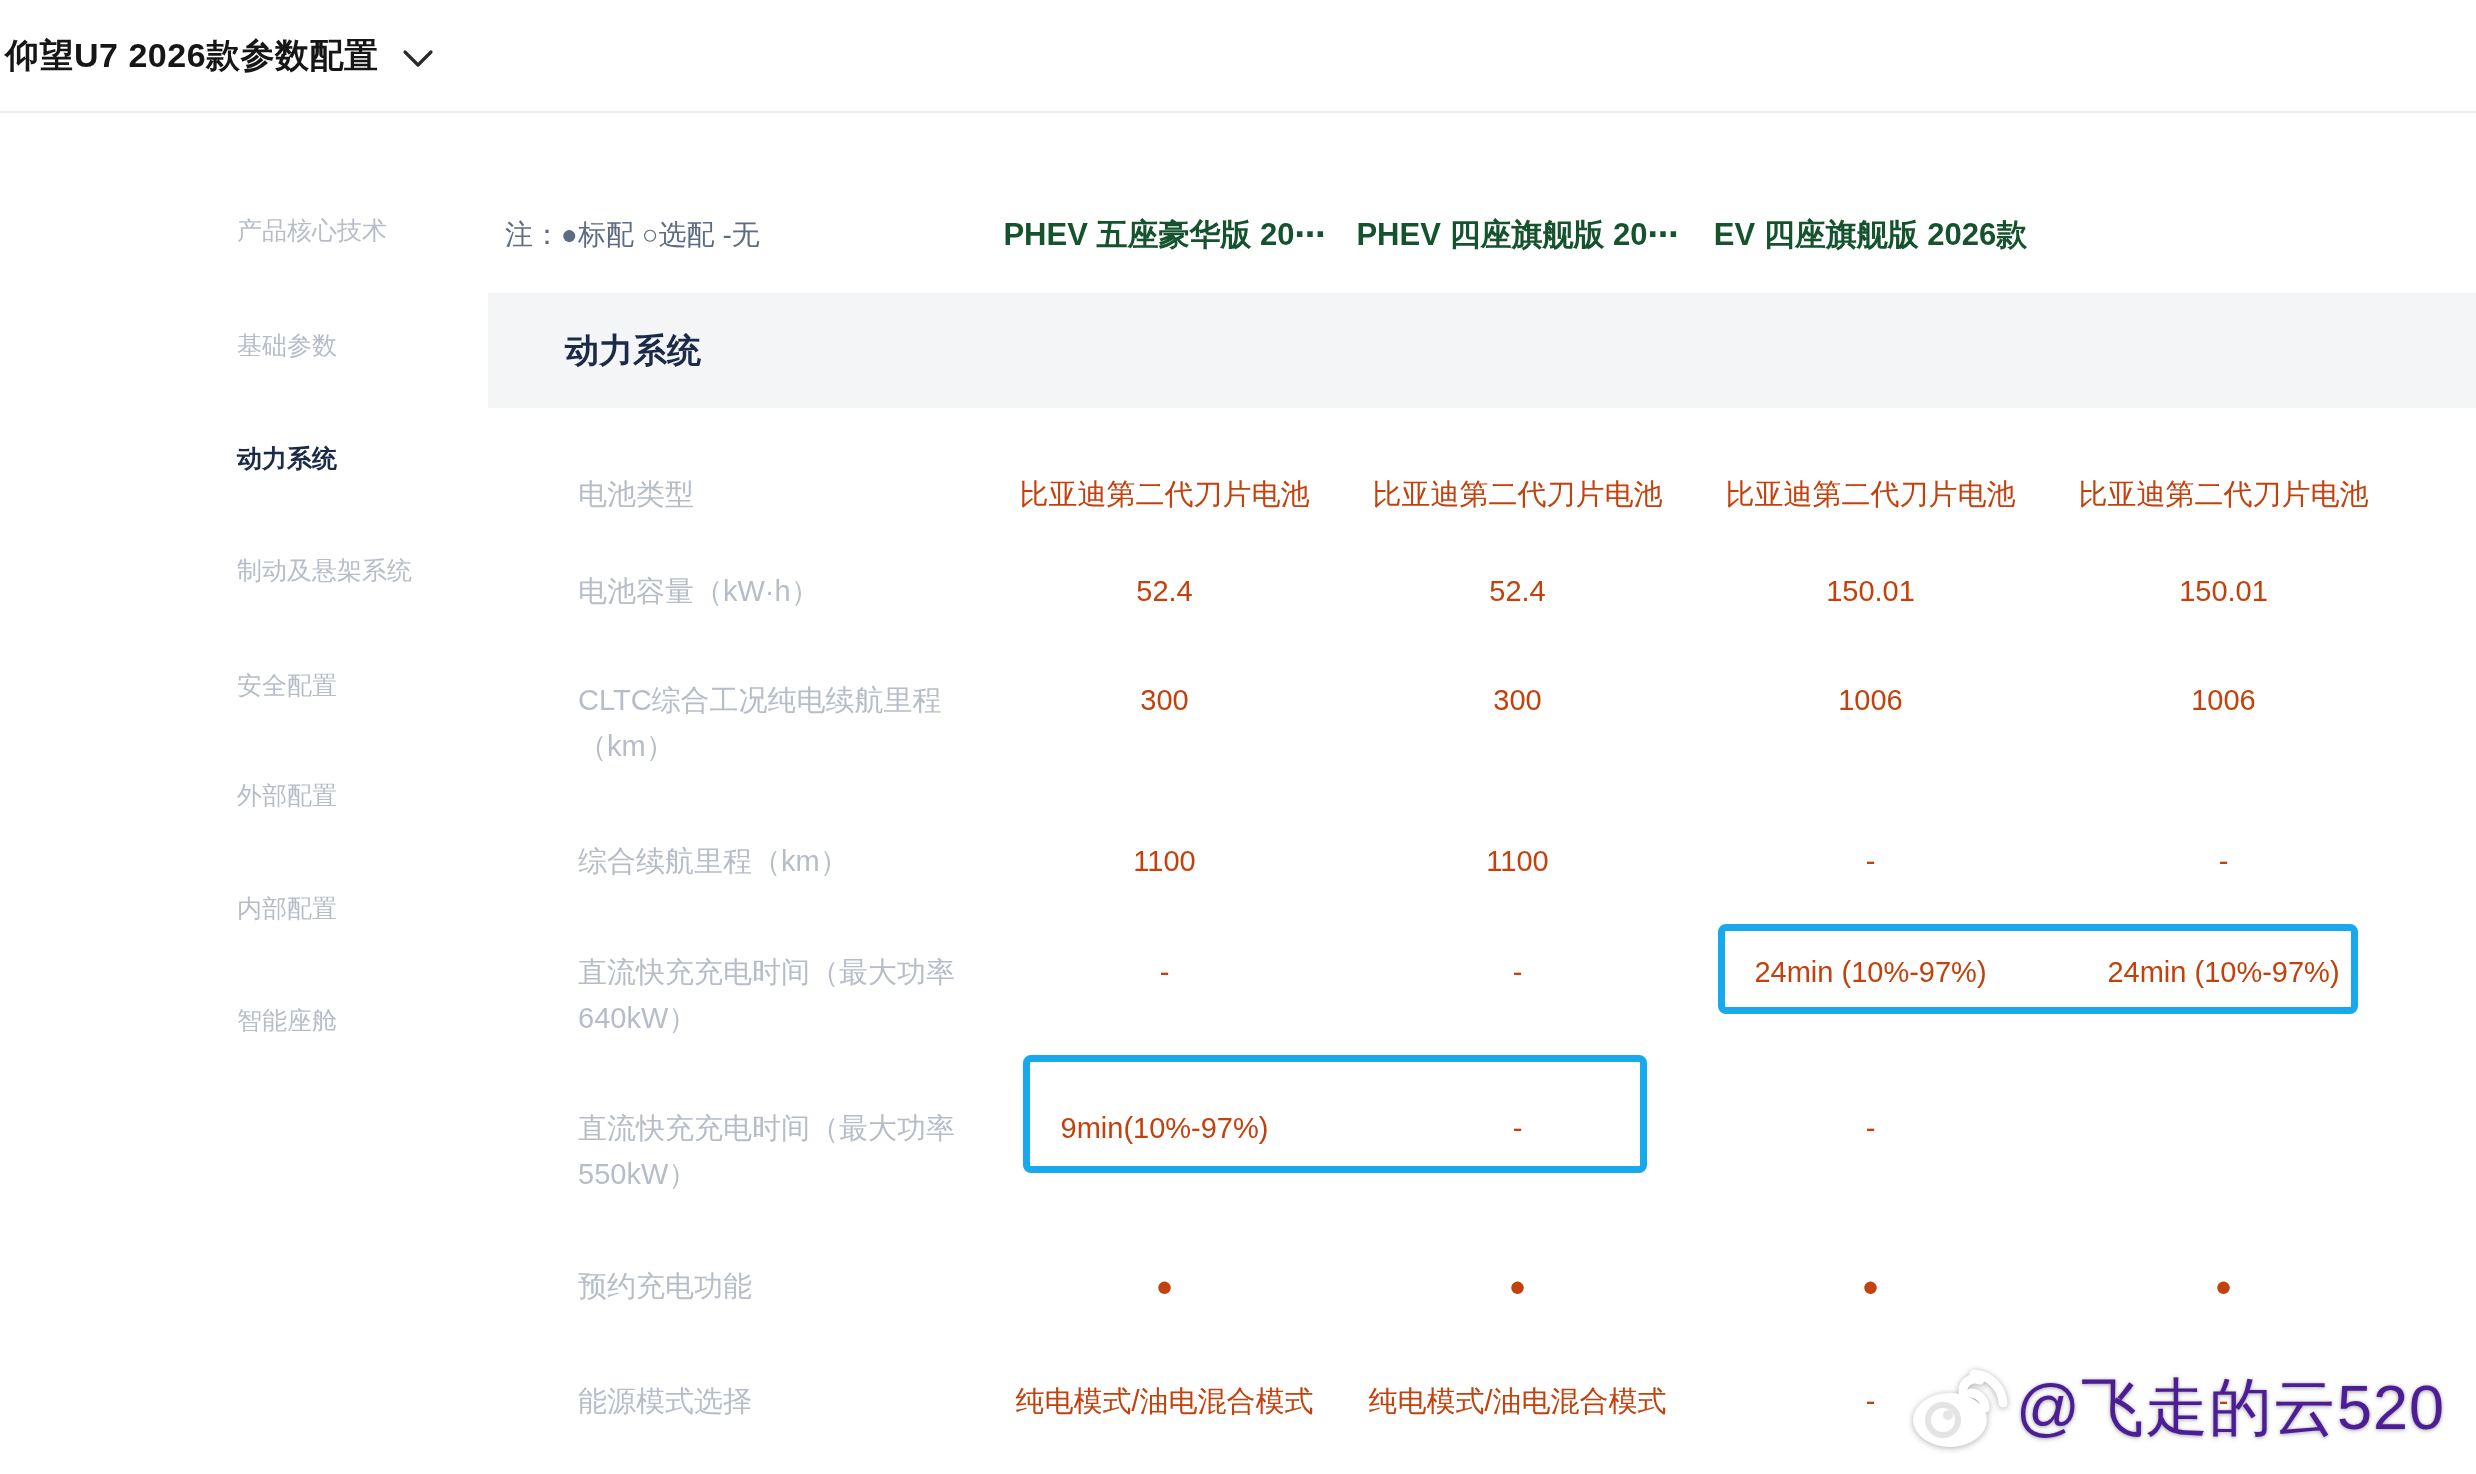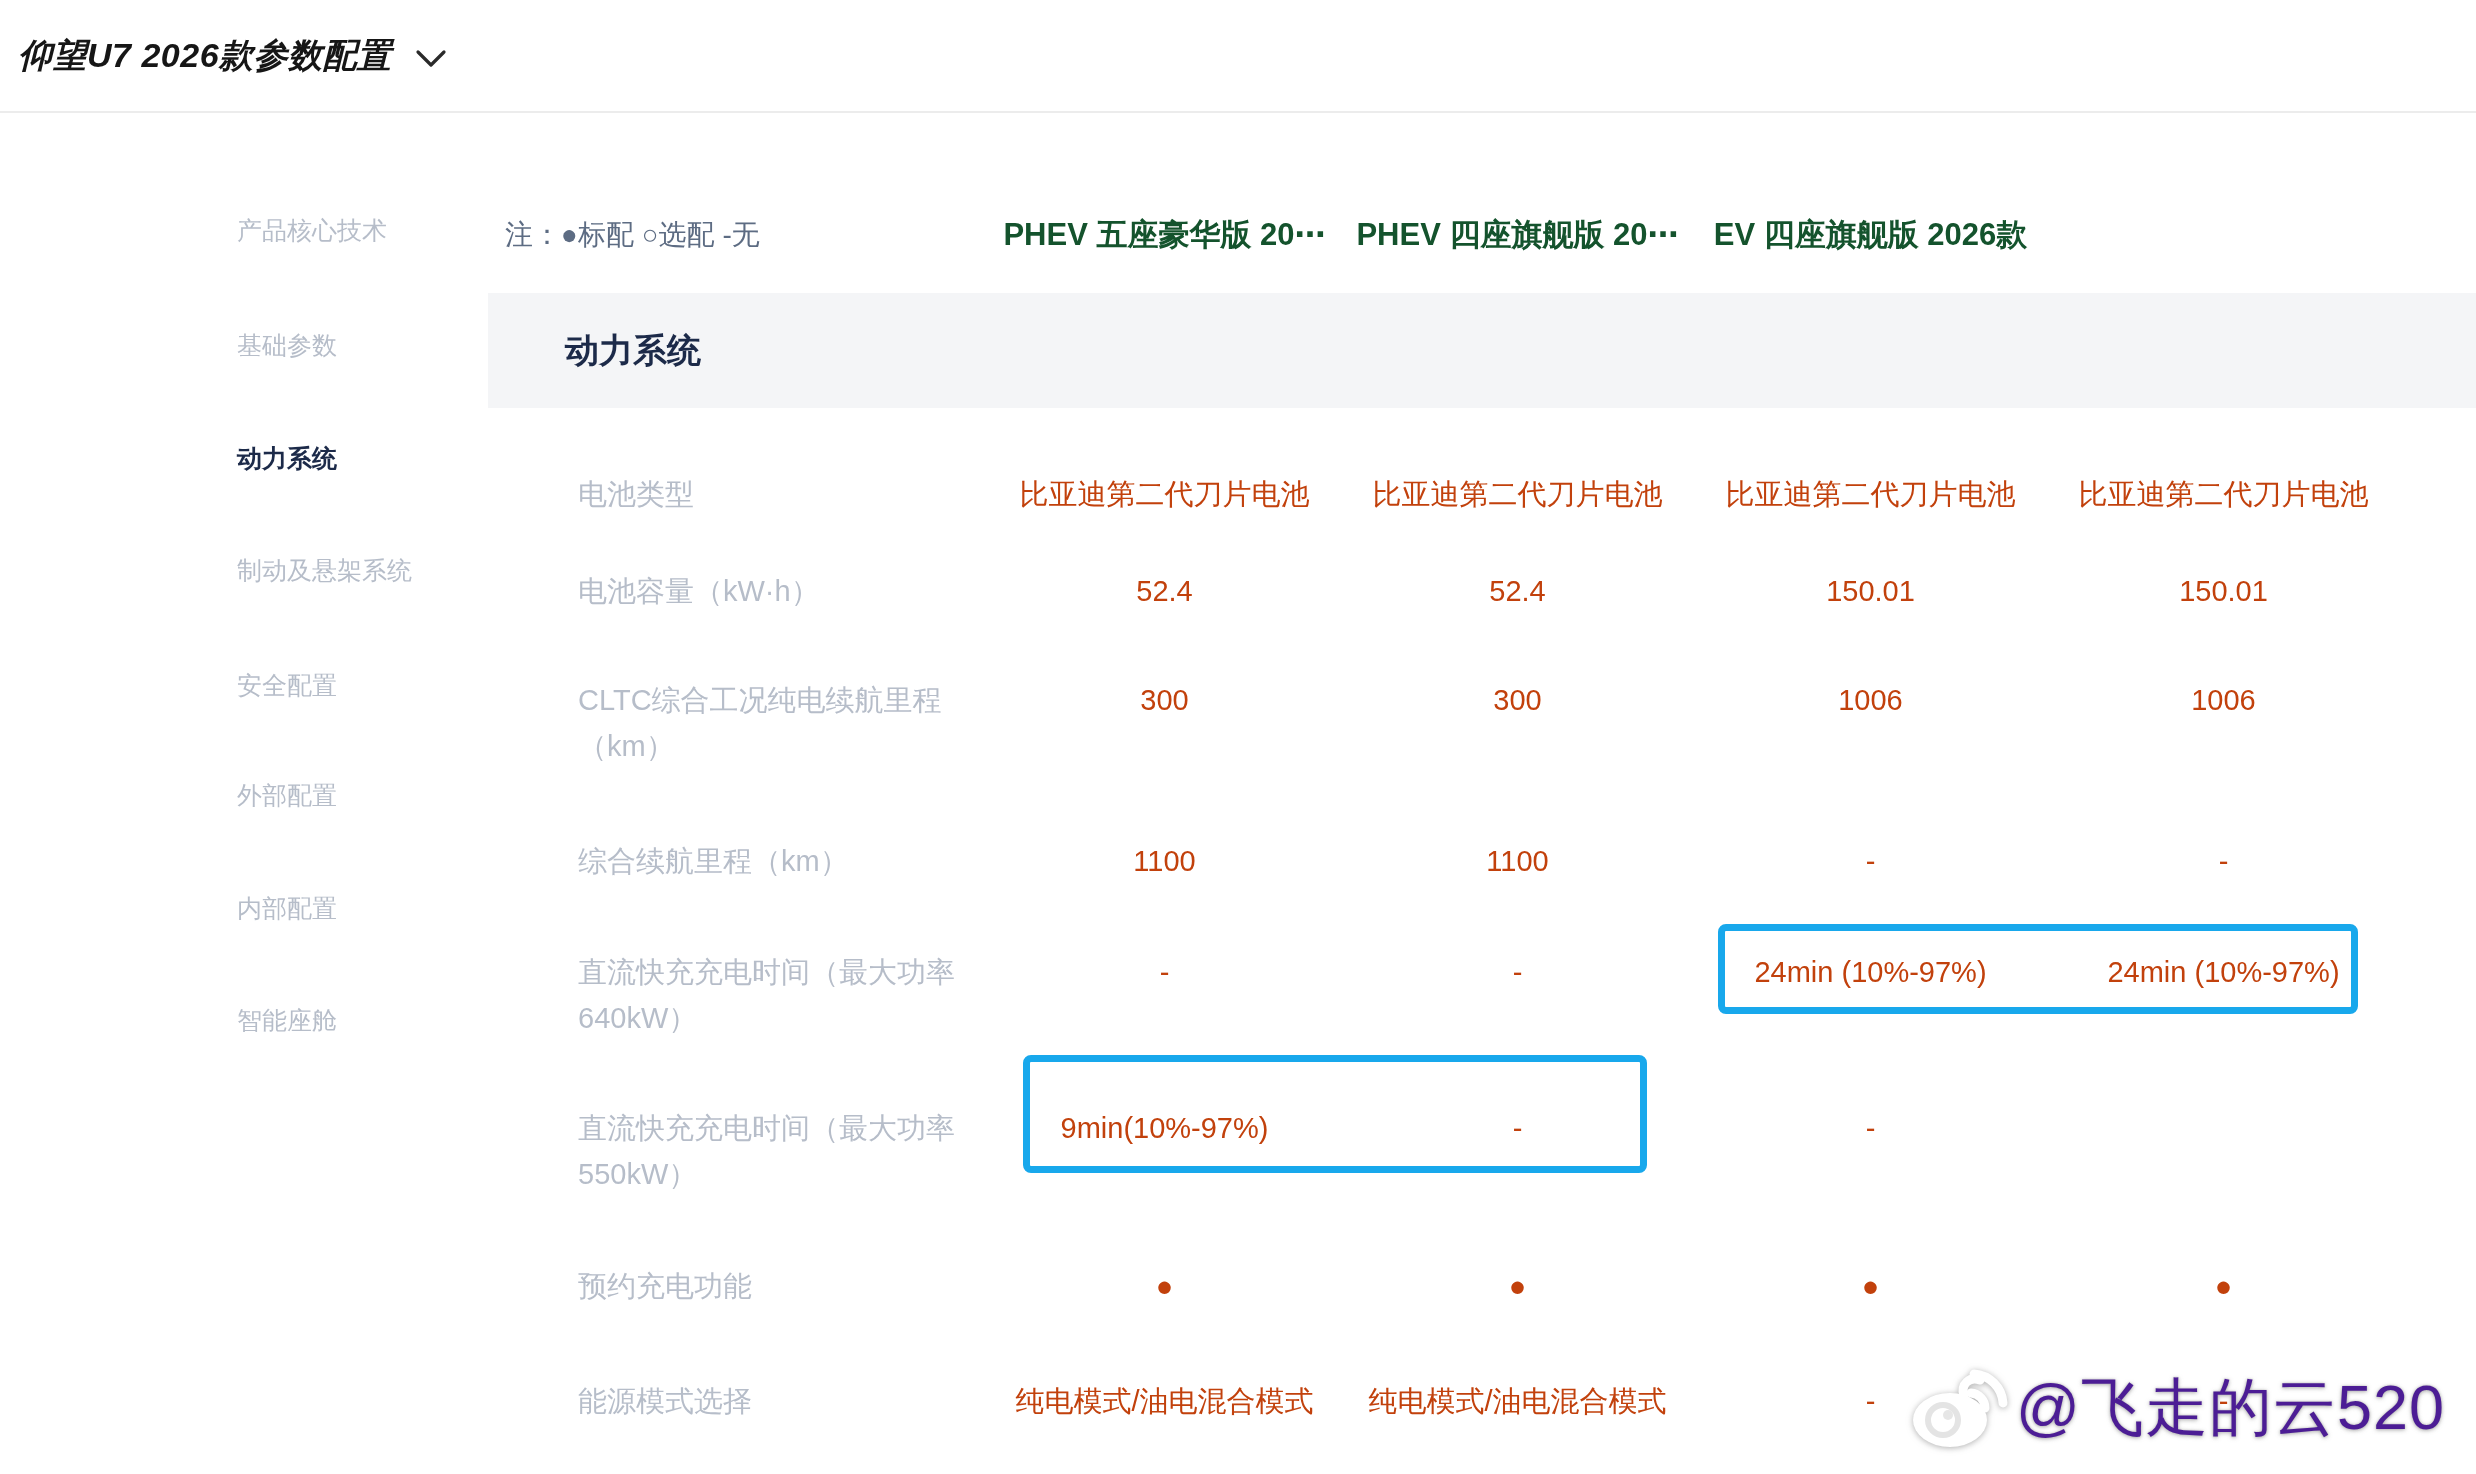--- a/index.html
+++ b/index.html
@@ -2,21 +2,21 @@
 <html><head>
 <meta charset="utf-8">
 <style>
   html,body{margin:0;padding:0;background:#fff;}
   body{font-family:"Liberation Sans","DejaVu Sans",sans-serif;-webkit-font-smoothing:antialiased;}
   #page{position:relative;width:2476px;height:1474px;background:#fff;overflow:hidden;}
 
   
   .topbar{position:absolute;left:0;top:0;width:2476px;height:111px;background:#fff;
           border-bottom:2px solid #ececec;display:flex;align-items:center;}
-  .title-wrap{display:flex;align-items:center;gap:22px;margin-left:18px;cursor:pointer;font-style:italic;}
+  .title-wrap{display:flex;align-items:center;gap:22px;margin-left:5px;cursor:pointer;}
   .page-title{font-size:34px;font-weight:600;color:#161616;letter-spacing:.5px;}
   .chev{margin-top:6px;}
 
   
   .side-item{position:absolute;left:237px;transform:translateY(-50%);font-size:25px;
              color:#b6bdc9;white-space:nowrap;cursor:pointer;}
   .side-item.active{color:#1c2a49;font-weight:bold;}
 
   
   .trow{position:absolute;left:488px;width:1912px;display:grid;

